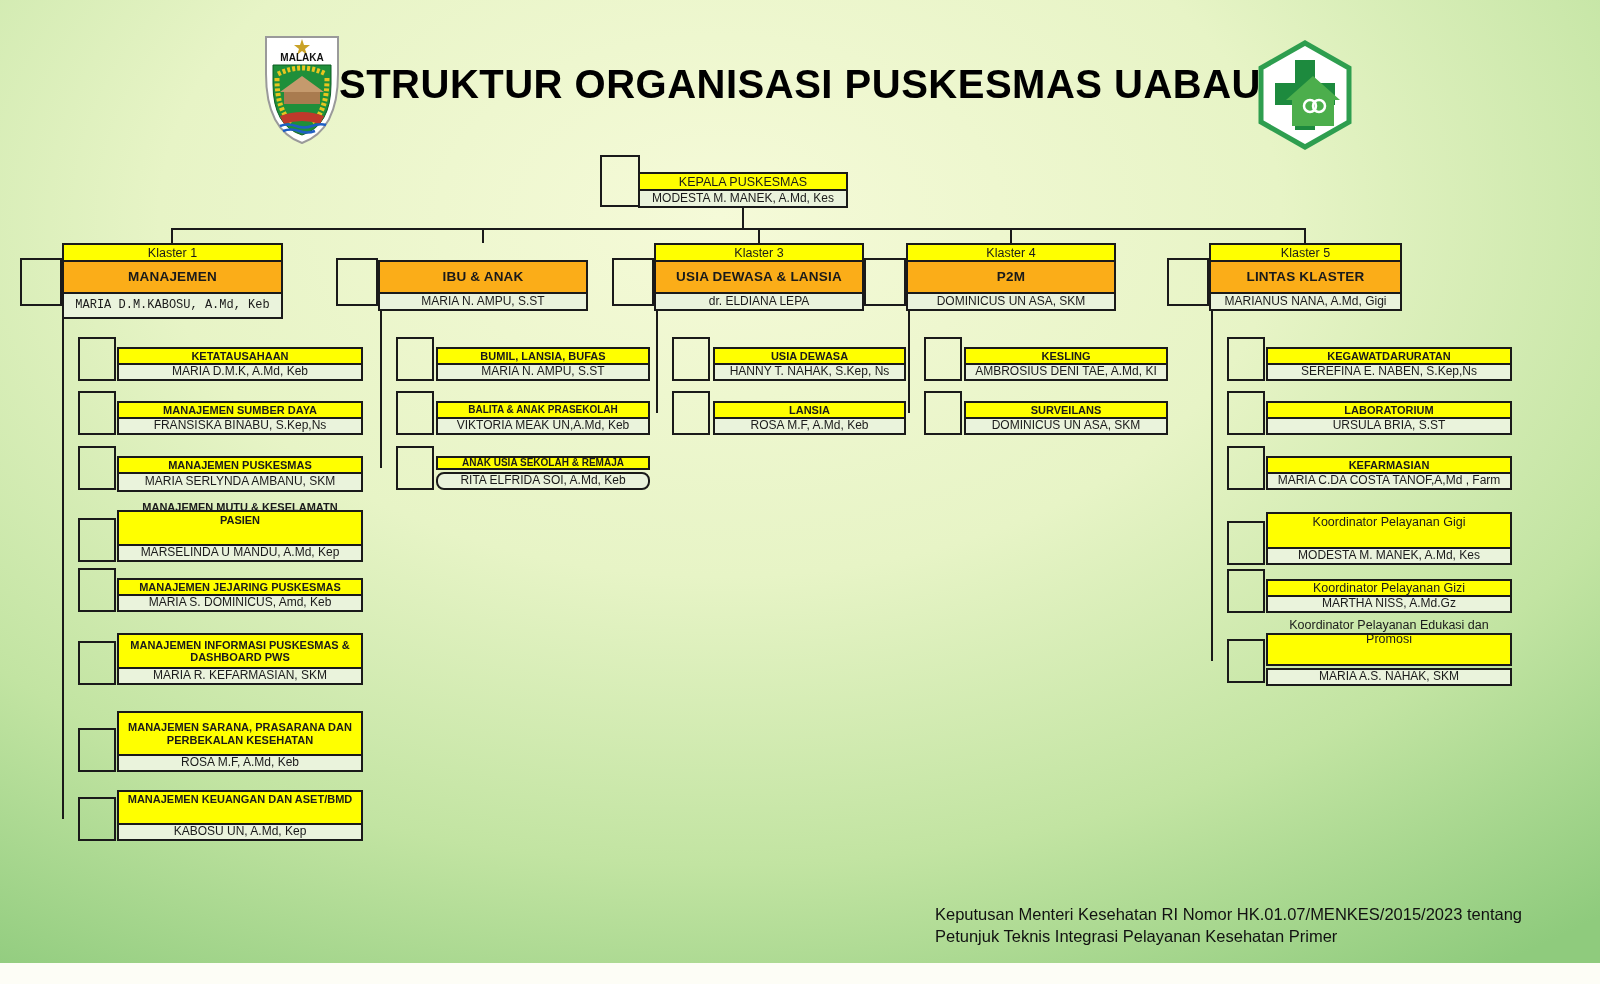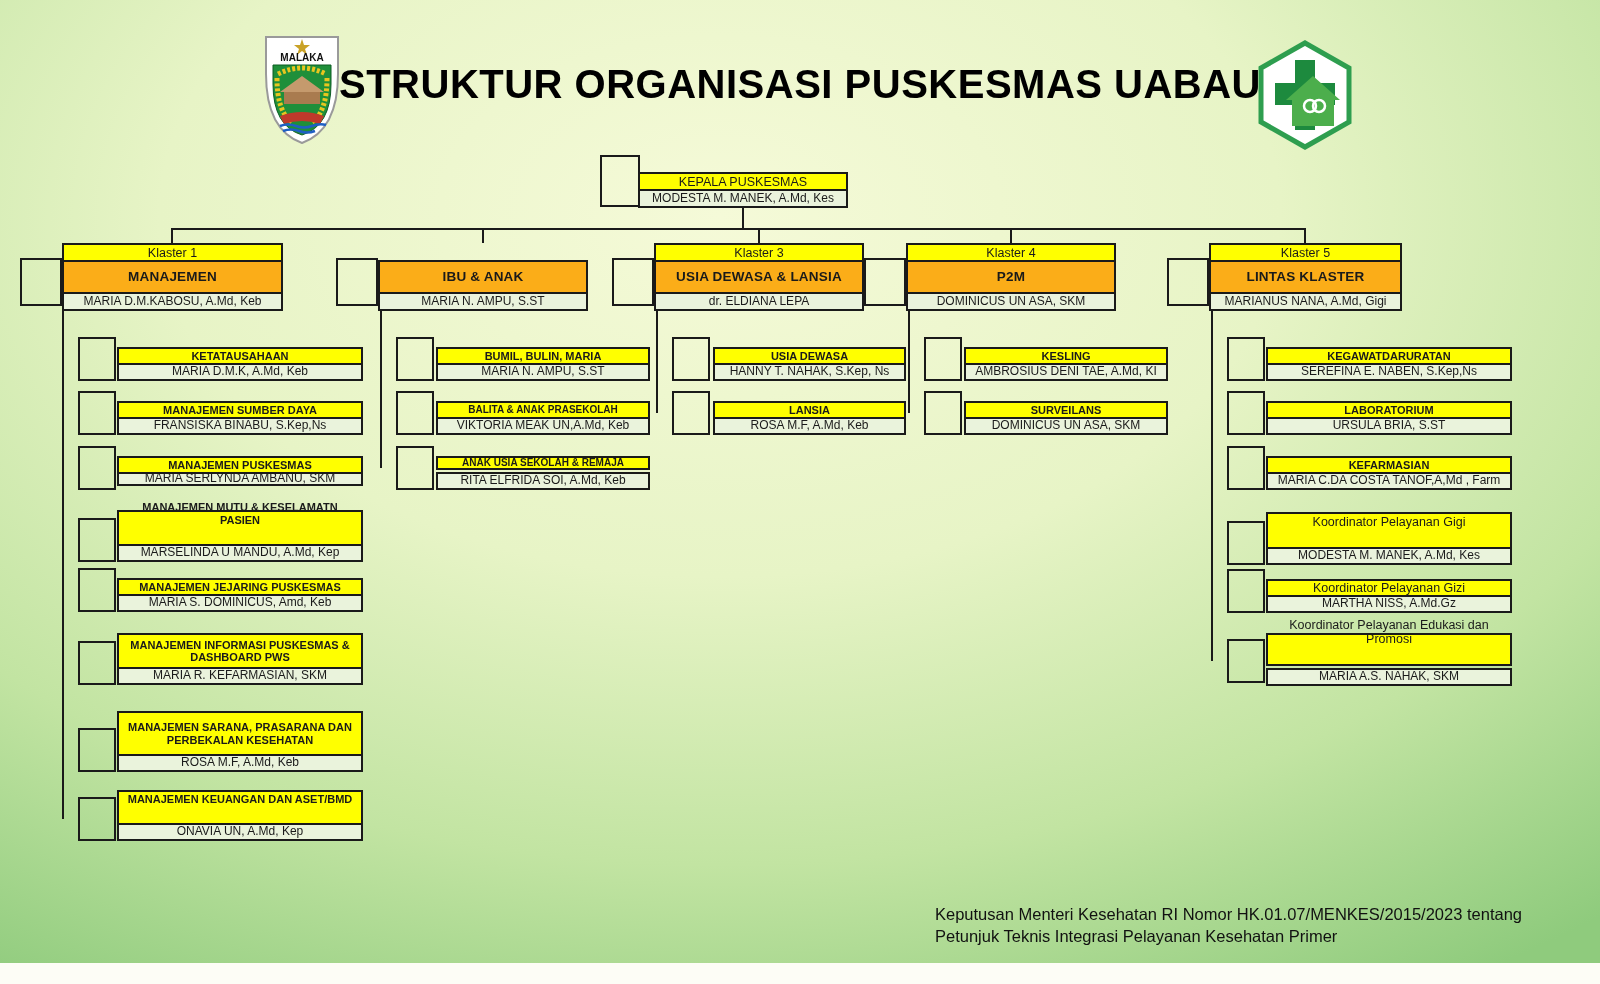--- a/index.html
+++ b/index.html
@@ -79,70 +79,70 @@
 
 <div class="vline" style="left:62px;top:311px;width:2px;height:508px;"></div>
 <div class="vline" style="left:380px;top:311px;width:2px;height:157px;"></div>
 <div class="vline" style="left:656px;top:311px;width:2px;height:102px;"></div>
 <div class="vline" style="left:908px;top:311px;width:2px;height:102px;"></div>
 <div class="vline" style="left:1211px;top:311px;width:2px;height:350px;"></div>
 
 <div class="box empty" style="left:20px;top:258px;width:42px;height:48px;"></div>
 <div class="box yellow klabel" style="left:62px;top:243px;width:221px;height:19px;">Klaster 1</div>
 <div class="box orange kdiv" style="left:62px;top:260px;width:221px;height:34px;">MANAJEMEN</div>
-<div class="box pale khead" style="left:62px;top:292px;width:221px;height:19px;">MARIA D.M.KABOSU, A.Md, Keb</div>
+<div class="box pale khead" style="left:62px;top:292px;width:221px;height:27px;font-family:Liberation Mono, monospace;">MARIA D.M.KABOSU, A.Md, Keb</div>
 
 <div class="box empty" style="left:78px;top:337px;width:38px;height:44px;"></div>
 <div class="box yellow utitle" style="left:117px;top:347px;width:246px;height:18px;">KETATAUSAHAAN</div>
 <div class="box pale uname" style="left:117px;top:363px;width:246px;height:18px;">MARIA D.M.K, A.Md, Keb</div>
 
 <div class="box empty" style="left:78px;top:391px;width:38px;height:44px;"></div>
 <div class="box yellow utitle" style="left:117px;top:401px;width:246px;height:18px;">MANAJEMEN SUMBER DAYA</div>
 <div class="box pale uname" style="left:117px;top:417px;width:246px;height:18px;">FRANSISKA BINABU, S.Kep,Ns</div>
 
 <div class="box empty" style="left:78px;top:446px;width:38px;height:44px;"></div>
 <div class="box yellow utitle" style="left:117px;top:456px;width:246px;height:18px;">MANAJEMEN PUSKESMAS</div>
-<div class="box pale uname" style="left:117px;top:472px;width:246px;height:14px;">MARIA SERLYNDA AMBANU, SKM</div>
+<div class="box pale uname" style="left:117px;top:472px;width:246px;height:20px;">MARIA SERLYNDA AMBANU, SKM</div>
 
 <div class="box empty" style="left:78px;top:518px;width:38px;height:44px;"></div>
 <div class="box yellow utitle tbot" style="left:117px;top:510px;width:246px;height:36px;">MANAJEMEN MUTU &amp; KESELAMATN PASIEN</div>
 <div class="box pale uname" style="left:117px;top:544px;width:246px;height:18px;">MARSELINDA U MANDU, A.Md, Kep</div>
 
 <div class="box empty" style="left:78px;top:568px;width:38px;height:44px;"></div>
 <div class="box yellow utitle" style="left:117px;top:578px;width:246px;height:18px;">MANAJEMEN JEJARING PUSKESMAS</div>
 <div class="box pale uname" style="left:117px;top:594px;width:246px;height:18px;">MARIA S. DOMINICUS, Amd, Keb</div>
 
 <div class="box empty" style="left:78px;top:641px;width:38px;height:44px;"></div>
 <div class="box yellow utitle" style="left:117px;top:633px;width:246px;height:36px;">MANAJEMEN INFORMASI PUSKESMAS &amp; DASHBOARD PWS</div>
 <div class="box pale uname" style="left:117px;top:667px;width:246px;height:18px;">MARIA R. KEFARMASIAN, SKM</div>
 
 <div class="box empty" style="left:78px;top:728px;width:38px;height:44px;"></div>
 <div class="box yellow utitle" style="left:117px;top:711px;width:246px;height:45px;">MANAJEMEN SARANA, PRASARANA DAN PERBEKALAN KESEHATAN</div>
 <div class="box pale uname" style="left:117px;top:754px;width:246px;height:18px;">ROSA M.F, A.Md, Keb</div>
 
 <div class="box empty" style="left:78px;top:797px;width:38px;height:44px;"></div>
 <div class="box yellow utitle tbot" style="left:117px;top:790px;width:246px;height:35px;">MANAJEMEN KEUANGAN DAN ASET/BMD</div>
-<div class="box pale uname" style="left:117px;top:823px;width:246px;height:18px;">ONAVIA UN, A.Md, Kep</div>
+<div class="box pale uname" style="left:117px;top:823px;width:246px;height:18px;">KABOSU UN, A.Md, Kep</div>
 
 <div class="box empty" style="left:336px;top:258px;width:42px;height:48px;"></div>
 <div class="box yellow klabel" style="left:378px;top:255px;width:210px;height:19px;margin-top:28px;">Klaster 2</div>
 <div class="box orange kdiv" style="left:378px;top:260px;width:210px;height:34px;">IBU &amp; ANAK</div>
 <div class="box pale khead" style="left:378px;top:292px;width:210px;height:19px;">MARIA N. AMPU, S.ST</div>
 
 <div class="box empty" style="left:396px;top:337px;width:38px;height:44px;"></div>
-<div class="box yellow utitle" style="left:436px;top:347px;width:214px;height:18px;">BUMIL, BULIN, MARIA</div>
+<div class="box yellow utitle" style="left:436px;top:347px;width:214px;height:18px;">BUMIL, LANSIA, BUFAS</div>
 <div class="box pale uname" style="left:436px;top:363px;width:214px;height:18px;">MARIA N. AMPU, S.ST</div>
 
 <div class="box empty" style="left:396px;top:391px;width:38px;height:44px;"></div>
 <div class="box yellow utitle usmall" style="left:436px;top:401px;width:214px;height:18px;">BALITA &amp; ANAK PRASEKOLAH</div>
 <div class="box pale uname" style="left:436px;top:417px;width:214px;height:18px;">VIKTORIA MEAK UN,A.Md, Keb</div>
 
 <div class="box empty" style="left:396px;top:446px;width:38px;height:44px;"></div>
 <div class="box yellow utitle usmall" style="left:436px;top:456px;width:214px;height:14px;">ANAK USIA SEKOLAH &amp; REMAJA</div>
-<div class="box pale uname" style="left:436px;top:472px;width:214px;height:18px;">RITA ELFRIDA SOI, A.Md, Keb</div>
+<div class="box pale uname" style="left:436px;top:472px;width:214px;height:18px;border-radius:8px;">RITA ELFRIDA SOI, A.Md, Keb</div>
 
 <div class="box empty" style="left:612px;top:258px;width:42px;height:48px;"></div>
 <div class="box yellow klabel" style="left:654px;top:243px;width:210px;height:19px;">Klaster 3</div>
 <div class="box orange kdiv" style="left:654px;top:260px;width:210px;height:34px;">USIA DEWASA &amp; LANSIA</div>
 <div class="box pale khead" style="left:654px;top:292px;width:210px;height:19px;">dr. ELDIANA LEPA</div>
 
 <div class="box empty" style="left:672px;top:337px;width:38px;height:44px;"></div>
 <div class="box yellow utitle" style="left:713px;top:347px;width:193px;height:18px;">USIA DEWASA</div>
 <div class="box pale uname" style="left:713px;top:363px;width:193px;height:18px;">HANNY T. NAHAK, S.Kep, Ns</div>
 

